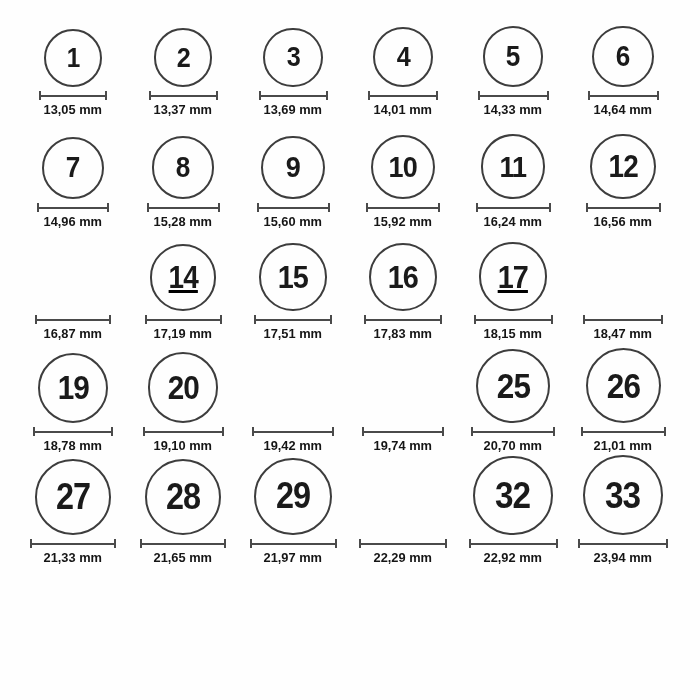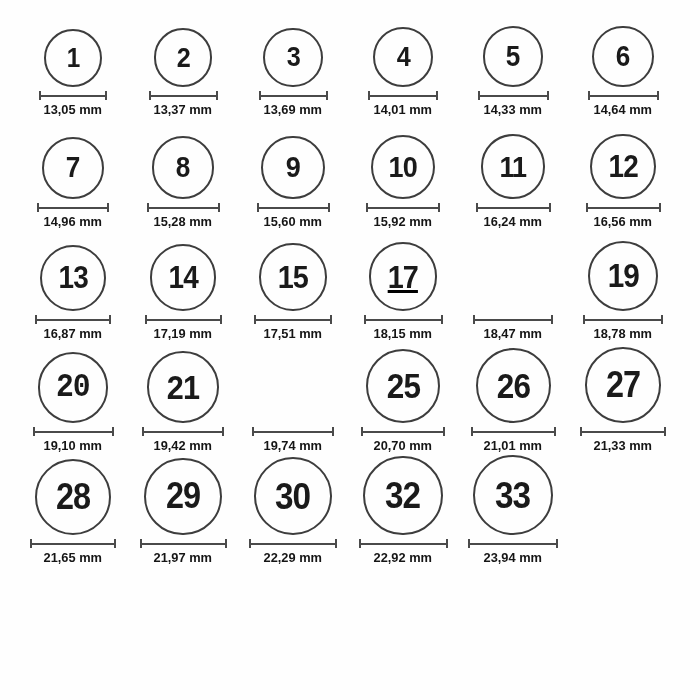--- a/index.html
+++ b/index.html
@@ -182,47 +182,53 @@
       <div class="cell">
         <div class="circle" style="width: 65.48px; height: 65.48px;">
           <span class="num" style="font-size: 31px;">12</span>
         </div>
         <div class="dim" style="width: 75px;">
           <div class="dim-bar"></div>
         </div>
         <div class="mm-label">16,56 mm</div>
       </div>
       <div class="cell">
-        <div class="circle" style="width: 66.16px; height: 66.16px;">
-          <span class="num" style="font-size: 31px;">13</span>
-        </div>
         <div class="dim" style="width: 76px;">
           <div class="dim-bar"></div>
         </div>
         <div class="mm-label">16,87 mm</div>
       </div>
       <div class="cell">
-        <div class="circle" style="width: 66.84px; height: 66.84px;">
+        <div class="circle" style="width: 66.84px; height: 66.84px; text-decoration: underline;">
           <span class="num" style="font-size: 31px;">14</span>
         </div>
         <div class="dim" style="width: 77px;">
           <div class="dim-bar"></div>
         </div>
         <div class="mm-label">17,19 mm</div>
       </div>
       <div class="cell">
         <div class="circle" style="width: 67.52px; height: 67.52px;">
           <span class="num" style="font-size: 32px;">15</span>
         </div>
         <div class="dim" style="width: 78px;">
           <div class="dim-bar"></div>
         </div>
         <div class="mm-label">17,51 mm</div>
       </div>
       <div class="cell">
+        <div class="circle" style="width: 68.2px; height: 68.2px;">
+          <span class="num" style="font-size: 32px;">16</span>
+        </div>
+        <div class="dim" style="width: 78px;">
+          <div class="dim-bar"></div>
+        </div>
+        <div class="mm-label">17,83 mm</div>
+      </div>
+      <div class="cell">
         <div class="circle" style="width: 68.88px; height: 68.88px; text-decoration: underline;">
           <span class="num" style="font-size: 32px;">17</span>
         </div>
         <div class="dim" style="width: 79px;">
           <div class="dim-bar"></div>
         </div>
         <div class="mm-label">18,15 mm</div>
       </div>
       <div class="cell">
         <div class="dim" style="width: 80px;">
@@ -233,32 +239,29 @@
       <div class="cell">
         <div class="circle" style="width: 70.24px; height: 70.24px;">
           <span class="num" style="font-size: 33px;">19</span>
         </div>
         <div class="dim" style="width: 80px;">
           <div class="dim-bar"></div>
         </div>
         <div class="mm-label">18,78 mm</div>
       </div>
       <div class="cell">
-        <div class="circle" style="width: 70.92px; height: 70.92px; font-family: Liberation Mono, monospace;">
+        <div class="circle" style="width: 70.92px; height: 70.92px;">
           <span class="num" style="font-size: 33px;">20</span>
         </div>
         <div class="dim" style="width: 81px;">
           <div class="dim-bar"></div>
         </div>
         <div class="mm-label">19,10 mm</div>
       </div>
       <div class="cell">
-        <div class="circle" style="width: 71.6px; height: 71.6px;">
-          <span class="num" style="font-size: 34px;">21</span>
-        </div>
         <div class="dim" style="width: 82px;">
           <div class="dim-bar"></div>
         </div>
         <div class="mm-label">19,42 mm</div>
       </div>
       <div class="cell">
         <div class="dim" style="width: 82px;">
           <div class="dim-bar"></div>
         </div>
         <div class="mm-label">19,74 mm</div>
@@ -302,23 +305,20 @@
       <div class="cell">
         <div class="circle" style="width: 77.04px; height: 77.04px;">
           <span class="num" style="font-size: 36px;">29</span>
         </div>
         <div class="dim" style="width: 87px;">
           <div class="dim-bar"></div>
         </div>
         <div class="mm-label">21,97 mm</div>
       </div>
       <div class="cell">
-        <div class="circle" style="width: 77.72px; height: 77.72px;">
-          <span class="num" style="font-size: 37px;">30</span>
-        </div>
         <div class="dim" style="width: 88px;">
           <div class="dim-bar"></div>
         </div>
         <div class="mm-label">22,29 mm</div>
       </div>
       <div class="cell">
         <div class="circle" style="width: 79.08px; height: 79.08px;">
           <span class="num" style="font-size: 37px;">32</span>
         </div>
         <div class="dim" style="width: 89px;">

